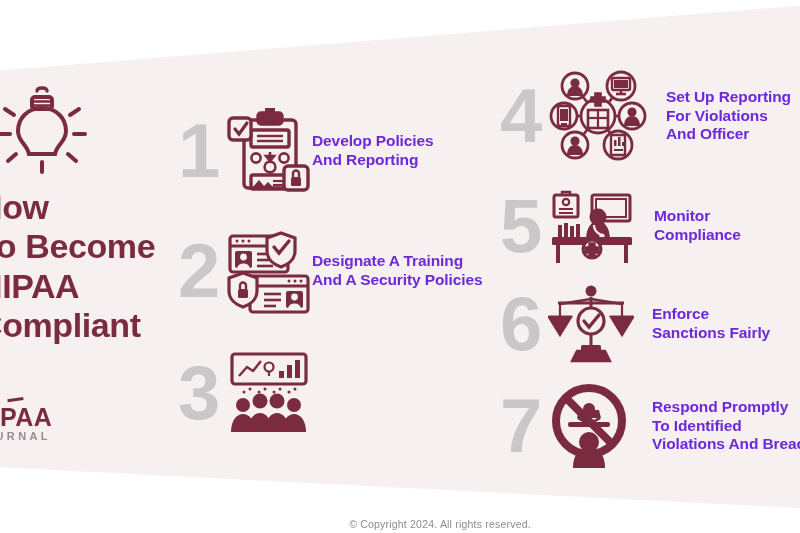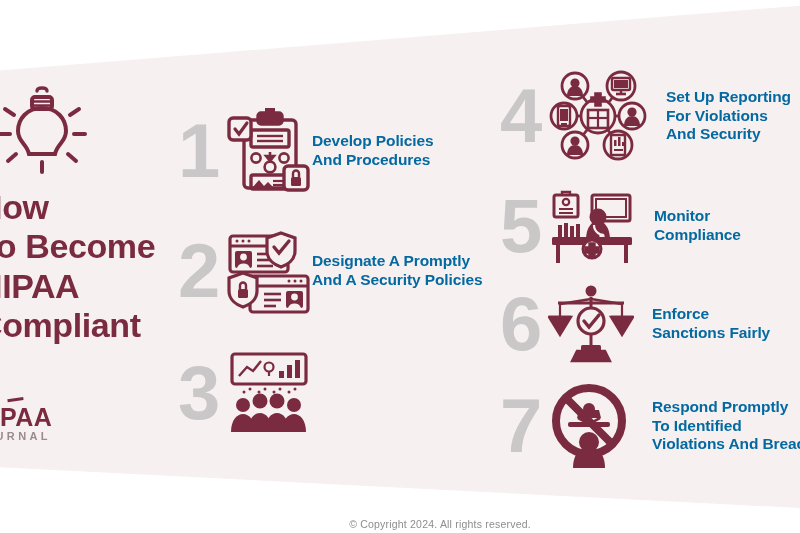--- a/index.html
+++ b/index.html
@@ -100,21 +100,21 @@
     text-align: left;
     flex: 0 0 auto;
   }
   .step-icon {
     flex: 0 0 auto;
     display: flex;
     align-items: center;
     justify-content: center;
   }
   .step-text {
-    color: #0369a1;
+    color: #6d28d9;
     font-size: 15.5px;
     font-weight: 700;
     line-height: 1.22;
     letter-spacing: -0.1px;
     white-space: nowrap;
   }
   .step-text div { display: block; }
 
   
   .col-left  { left: 178px; }
@@ -212,21 +212,21 @@
           <rect x="3" y="10" width="22" height="22" rx="4" fill="#f6f0f1"></rect>
           <path d="M9 21 l4 5 l8 -11" stroke-width="3.2" stroke-linecap="round"></path>
           <rect x="58" y="58" width="24" height="24" rx="4" fill="#f6f0f1"></rect>
           <rect x="65" y="69" width="10" height="9" rx="1.5" fill="#7b2b40" stroke="none"></rect>
           <path d="M67 69 v-3.5 a3 3 0 0 1 6 0 v3.5" stroke-width="2.4"></path>
         </g>
       </svg>
     </div>
     <div class="step-text">
       <div>Develop Policies</div>
-      <div>And Procedures</div>
+      <div>And Reporting</div>
     </div>
   </div>
 
   <div class="step col-left s2">
     <div class="step-num">2</div>
     <div class="step-icon">
       <svg width="86" height="86" viewBox="0 0 86 86">
         <g stroke="#7b2b40" fill="none" stroke-width="3.2">
           <rect x="4" y="8" width="58" height="36" rx="3"></rect>
           <line x1="4" y1="18" x2="62" y2="18" stroke-width="2.8"></line>
@@ -252,21 +252,21 @@
           <line x1="38" y1="66" x2="55" y2="66" stroke-width="2.6"></line>
           <line x1="38" y1="72" x2="55" y2="72" stroke-width="2.6"></line>
           <line x1="38" y1="78" x2="50" y2="78" stroke-width="2.6"></line>
           <path d="M17 45 l14 5 v13 c0 9 -8 14 -14 16 c-6 -2 -14 -7 -14 -16 V50 z" fill="#f6f0f1"></path>
           <rect x="12" y="61" width="10" height="9" rx="1.5" fill="#7b2b40" stroke="none"></rect>
           <path d="M14 61 v-3.5 a3 3 0 0 1 6 0 v3.5" stroke-width="2.4"></path>
         </g>
       </svg>
     </div>
     <div class="step-text">
-      <div>Designate A Promptly</div>
+      <div>Designate A Training</div>
       <div>And A Security Policies</div>
     </div>
   </div>
 
   <div class="step col-left s3">
     <div class="step-num">3</div>
     <div class="step-icon">
       <svg width="86" height="86" viewBox="0 0 86 86">
         <g stroke="#7b2b40" fill="none" stroke-width="3.2">
           <rect x="6" y="4" width="74" height="30" rx="3"></rect>
@@ -342,21 +342,21 @@
           <rect x="66" y="74" width="2.5" height="6" fill="#7b2b40" stroke="none"></rect>
           <rect x="70" y="71" width="2.5" height="9" fill="#7b2b40" stroke="none"></rect>
           <rect x="74" y="76" width="2.5" height="4" fill="#7b2b40" stroke="none"></rect>
           <line x1="66" y1="84" x2="75" y2="84" stroke-width="2"></line>
         </g>
       </svg>
     </div>
     <div class="step-text">
       <div>Set Up Reporting</div>
       <div>For Violations</div>
-      <div>And Security</div>
+      <div>And Officer</div>
     </div>
   </div>
 
   <div class="step col-right s5">
     <div class="step-num">5</div>
     <div class="step-icon">
       <svg width="88" height="82" viewBox="0 0 88 82">
         <g stroke="#7b2b40" fill="none" stroke-width="3">
           <rect x="6" y="10" width="24" height="22" rx="2"></rect>
           <path d="M14 10 v-3 h8 v3" stroke-width="2.4"></path>

